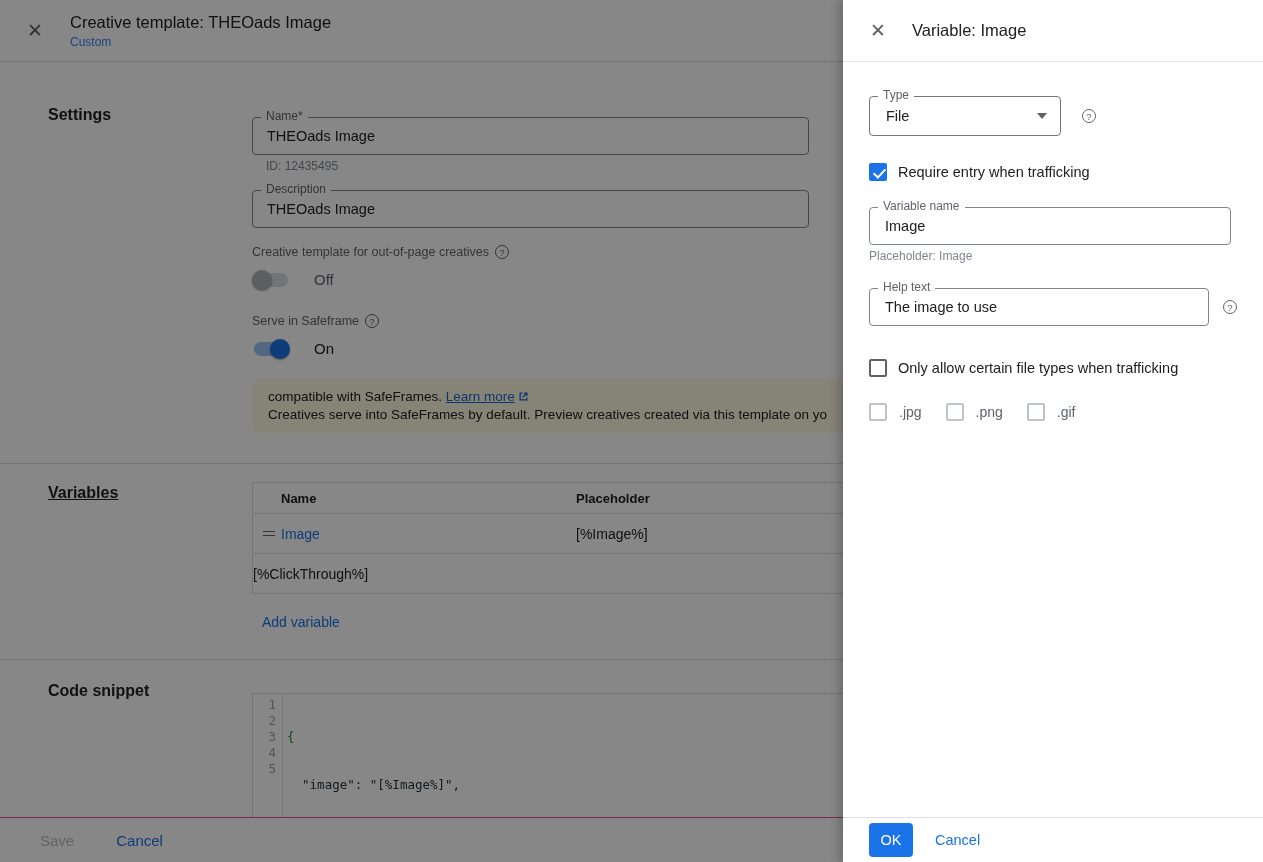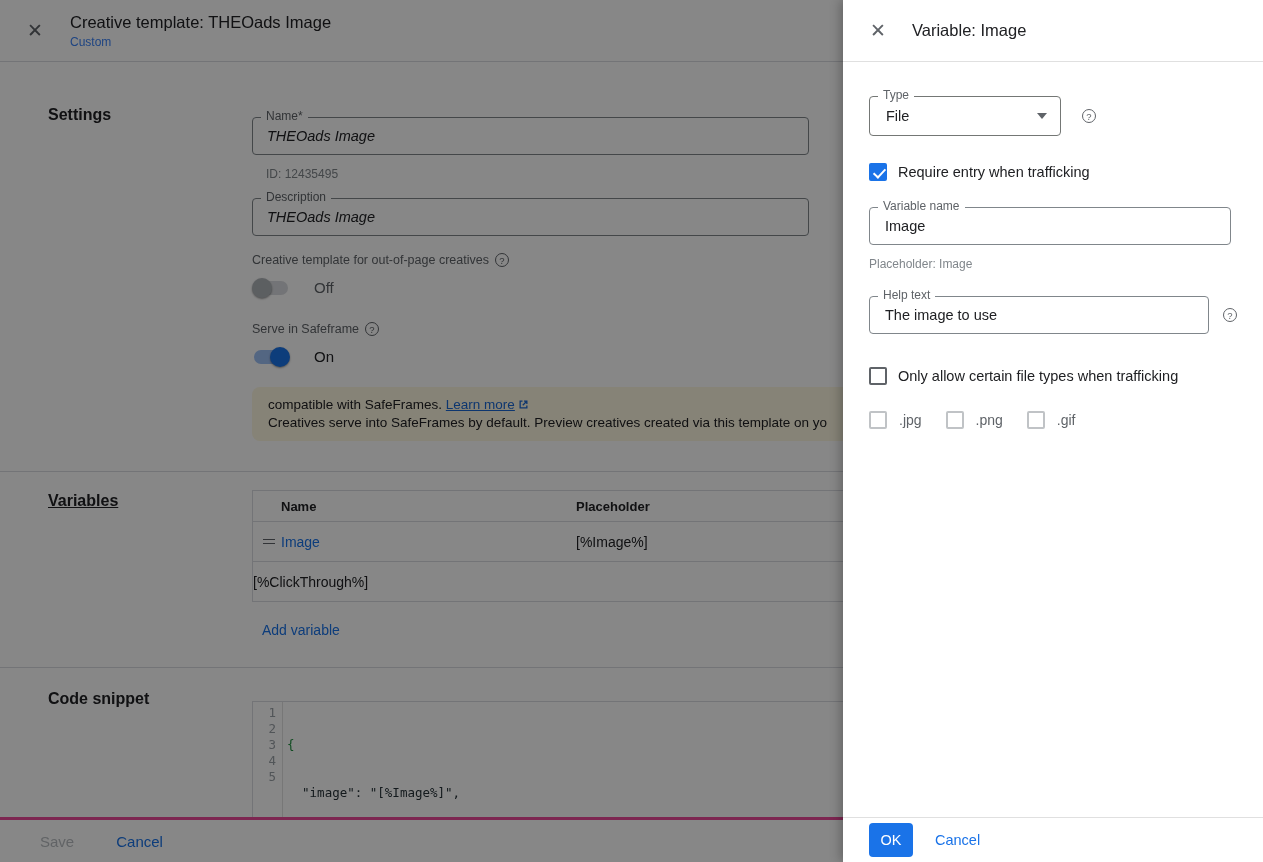--- a/index.html
+++ b/index.html
@@ -16,23 +16,23 @@
   .topbar .title-block { margin-left:26px; }
   .topbar .title { font-size:16.5px; font-weight:500; color:#202124; }
   .topbar .subtitle { font-size:12px; color:#3b82f6; margin-top:3px; }
 
   .section { display:grid; grid-template-columns:204px 1fr; padding-left:48px; }
   .section h2 { font-size:16px; font-weight:600; color:#202124; }
   .divider-full { border:none; border-top:1px solid #dadce0; }
 
   
   .field { position:relative; width:557px; }
-  .field .box { height:38px; border:1px solid #80868b; border-radius:4px; display:flex; align-items:center; padding:0 14px; font-size:14.5px; color:#202124; background:#fff;font-style:italic; }
+  .field .box { height:38px; border:1px solid #80868b; border-radius:4px; display:flex; align-items:center; padding:0 14px; font-size:14.5px; color:#202124; background:#fff; }
   .flabel { position:absolute; top:-8px; left:9px; background:#fff; padding:0 5px; font-size:12px; color:#5f6368; line-height:15px; }
-  .helper { font-size:12px; color:#80868b; margin:12px 0 0 14px; }
+  .helper { font-size:12px; color:#80868b; margin:4px 0 0 14px; }
 
   .ctl-label { font-size:12.5px; color:#5f6368; display:flex; align-items:center; gap:6px; }
   .help-circle { width:14px; height:14px; border:1.4px solid #5f6368; border-radius:50%; font-size:9.5px; color:#5f6368; display:inline-flex; align-items:center; justify-content:center; flex:none; }
 
   .switch-row { display:flex; align-items:center; gap:26px; margin-top:12px; }
   .switch { width:34px; height:14px; border-radius:7px; position:relative; cursor:pointer; flex:none; margin-left:2px; }
   .switch .knob { width:20px; height:20px; border-radius:50%; position:absolute; top:-3px; box-shadow:0 1px 2px rgba(0,0,0,.4); }
   .switch.off { background:#dadce0; } .switch.off .knob { left:-2px; background:#afb3b8; }
   .switch.on { background:#9ec0f5; } .switch.on .knob { right:-2px; background:#1a73e8; }
   .switch-state { font-size:15px; }
@@ -54,21 +54,21 @@
   .var-link { color:#1a73e8; cursor:pointer; }
   .opt { font-size:12px; color:#80868b; margin-left:8px; }
   .add-var { display:inline-block; margin:20px 0 0 10px; font-size:14px; font-weight:500; color:#1a73e8; cursor:pointer; }
 
   
   .code-box { width:867px; border:1px solid #dadce0; background:#fff; height:180px; display:flex; margin-top:11px; font-family:"DejaVu Sans Mono", monospace; font-size:12.5px; line-height:16px; }
   .gutter { width:30px; border-right:1px solid #e0e0e0; color:#9aa0a6; text-align:right; padding:3px 6px 0 0; flex:none; }
   .codelines { padding:3px 0 0 4px; color:#263238; white-space:pre; }
   .codelines .br { color:#1e8e3e; }
 
-  .bottombar { position:absolute; left:0; right:0; bottom:0; height:45px; background:#fff; border-top:3px solid #ec4899; display:flex; align-items:center; padding-left:40px; gap:42px; z-index:5; }
+  .bottombar { position:absolute; left:0; right:0; bottom:0; height:45px; background:#fff; border-top:1px solid #ec4899; display:flex; align-items:center; padding-left:40px; gap:42px; z-index:5; }
   .save-disabled { font-size:15px; font-weight:500; color:#b8bcc0; }
   .cancel-link { font-size:15px; font-weight:500; color:#1a73e8; cursor:pointer; }
 
   
   .scrim { position:absolute; inset:0; background:rgba(0,0,0,0.47); z-index:10; }
 
   
   .panel { position:absolute; top:0; right:0; bottom:0; width:420px; background:#fff; z-index:20; box-shadow:-3px 0 10px rgba(0,0,0,.25); }
   .panel-header { height:62px; display:flex; align-items:center; border-bottom:1px solid #e0e0e0; }
   .panel-header .close-x { width:18px; height:18px; margin-left:26px; font-size:19px; line-height:18px; color:#5f6368; cursor:pointer; text-align:center; }

